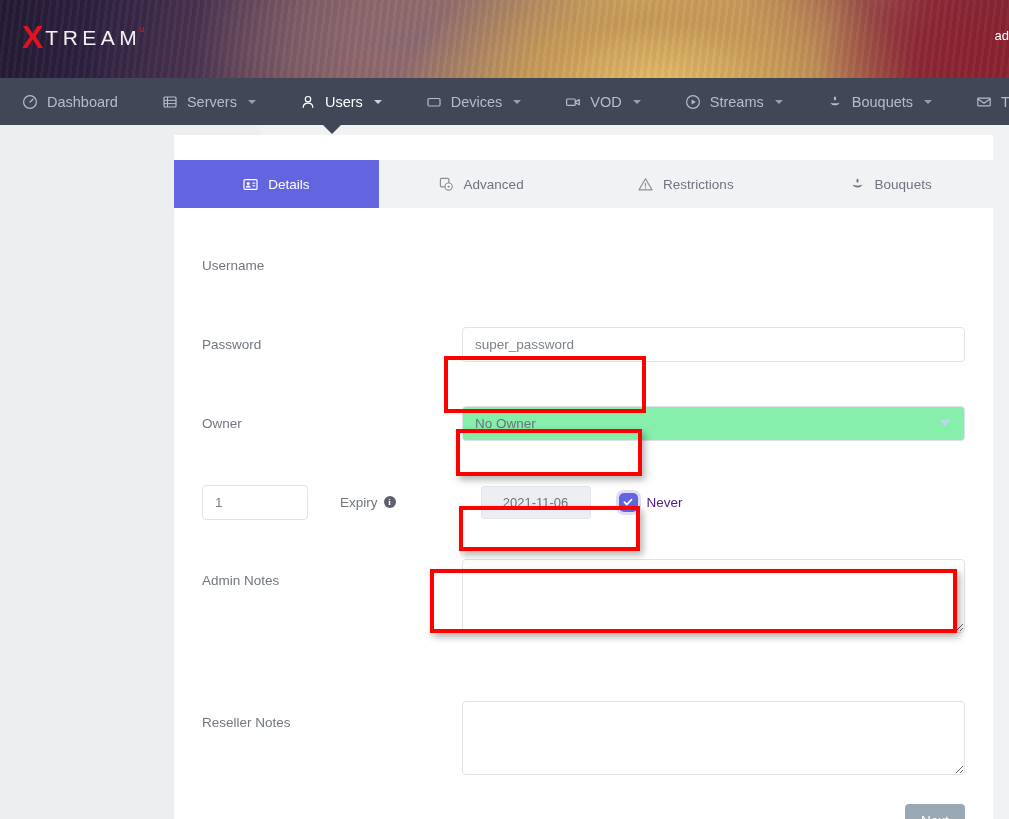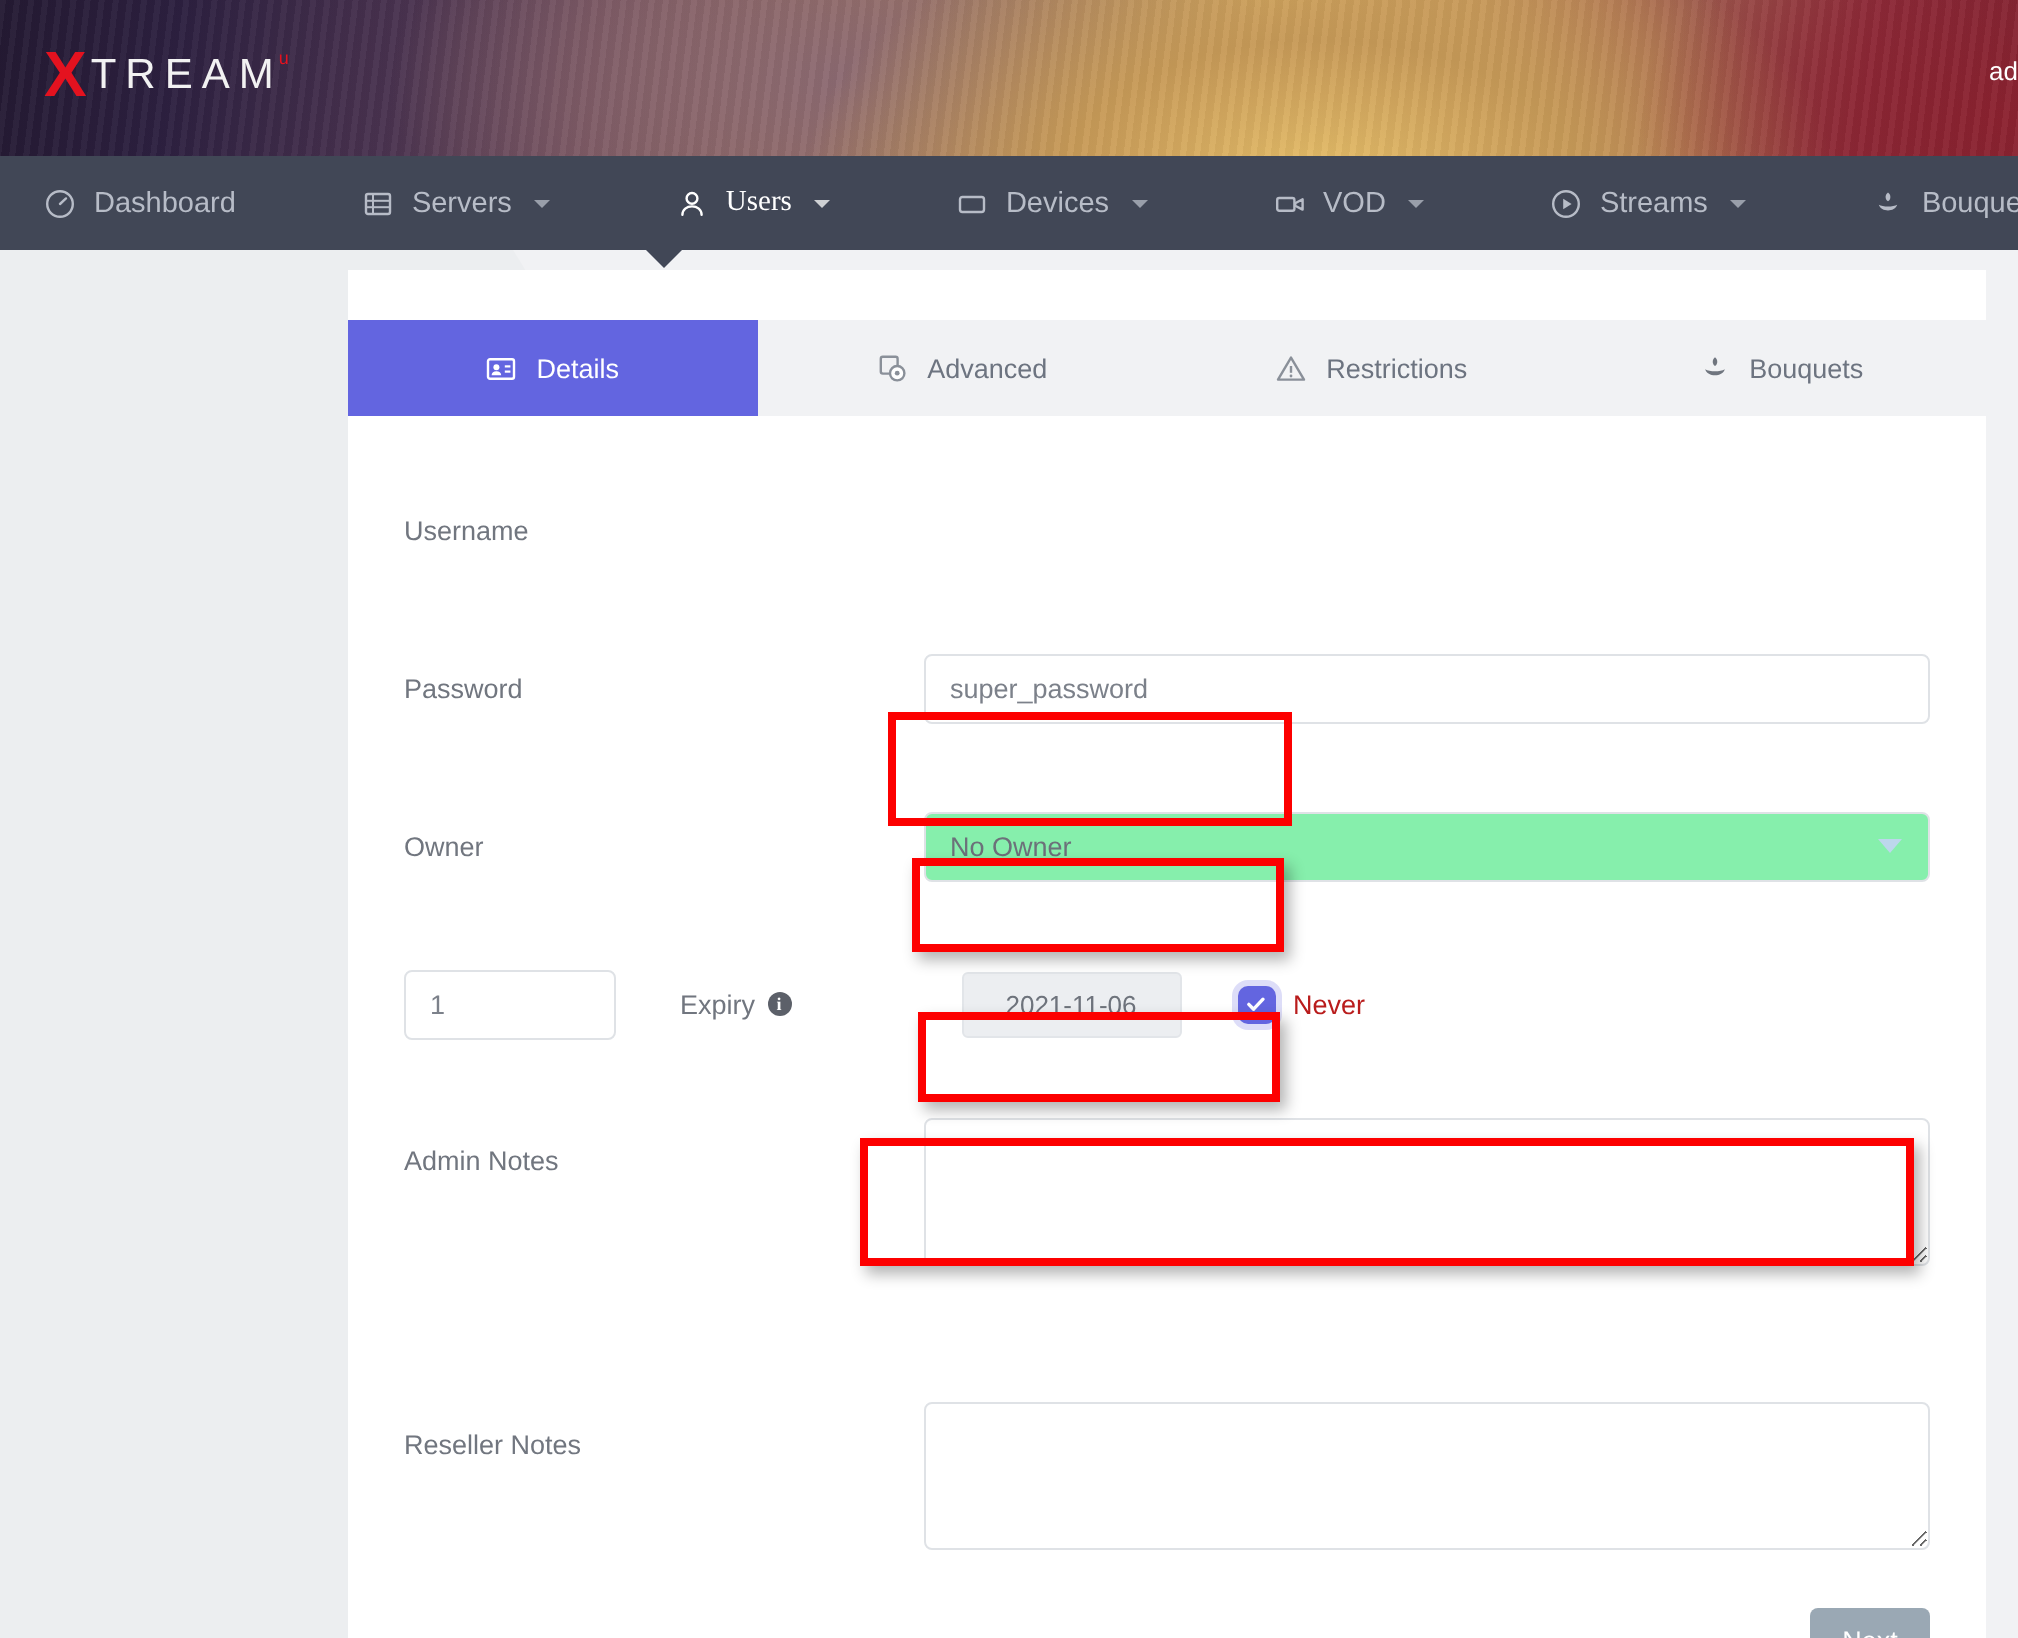--- a/index.html
+++ b/index.html
@@ -86,35 +86,34 @@
   
   .navbar {
     position: relative;
     width: 1009px;
     height: 47px;
     background: #414756;
     display: flex;
     align-items: center;
     padding-left: 22px;
     z-index: 5;
-    gap: 19px;
   }
   .nav-item {
     display: flex;
     align-items: center;
     gap: 9px;
     color: #b7bcc7;
     font-size: 14.5px;
     height: 47px;
     padding: 0 16px 0 0;
     margin-right: 28px;
     cursor: pointer;
     white-space: nowrap;
   }
-  .nav-item.active { color: #ffffff; font-family: Liberation Serif, serif; }
+  .nav-item.active { color: #ffffff; }
   .nav-item:last-child { margin-right: 0; }
   .nav-ico {
     display: inline-flex;
     align-items: center;
     justify-content: center;
     width: 16px; height: 16px;
     flex: 0 0 16px;
   }
   .nav-ico svg { display: block; }
   .caret-down {
@@ -303,21 +302,21 @@
     width: 19px; height: 19px;
     border-radius: 5px;
     background: #6365e0;
     box-shadow: 0 0 0 3px rgba(99,101,224,0.22);
     display: flex;
     align-items: center;
     justify-content: center;
     flex: 0 0 19px;
   }
   .cb svg { display: block; }
-  .never-txt { font-size: 13.5px; color: #b91c1c; }
+  .never-txt { font-size: 13.5px; color: #4c1d95; }
 
   .ta {
     width: 100%;
     height: 74px;
     border: 1px solid #dfe2e6;
     border-radius: 4px;
     background: #ffffff;
     resize: vertical;
     font-family: "Liberation Sans", sans-serif;
     font-size: 13.5px;

